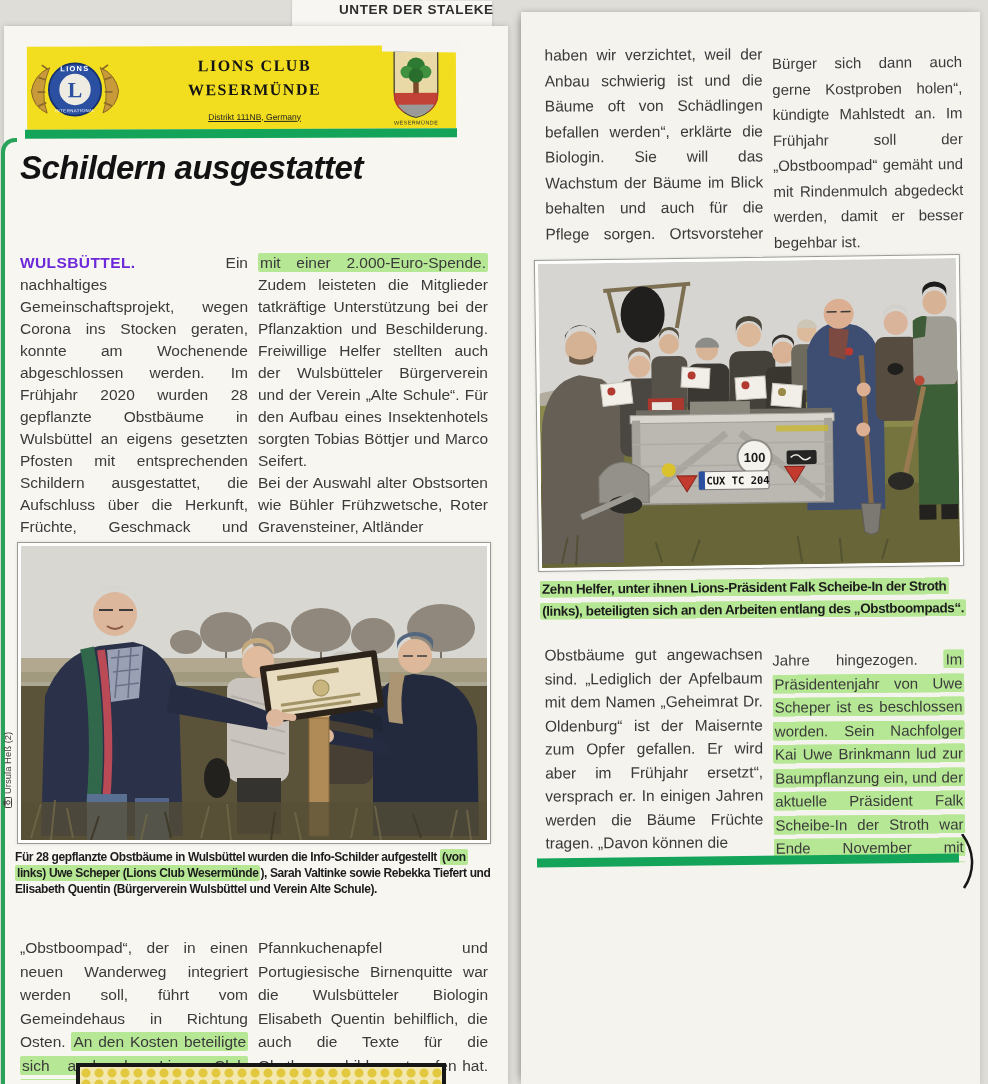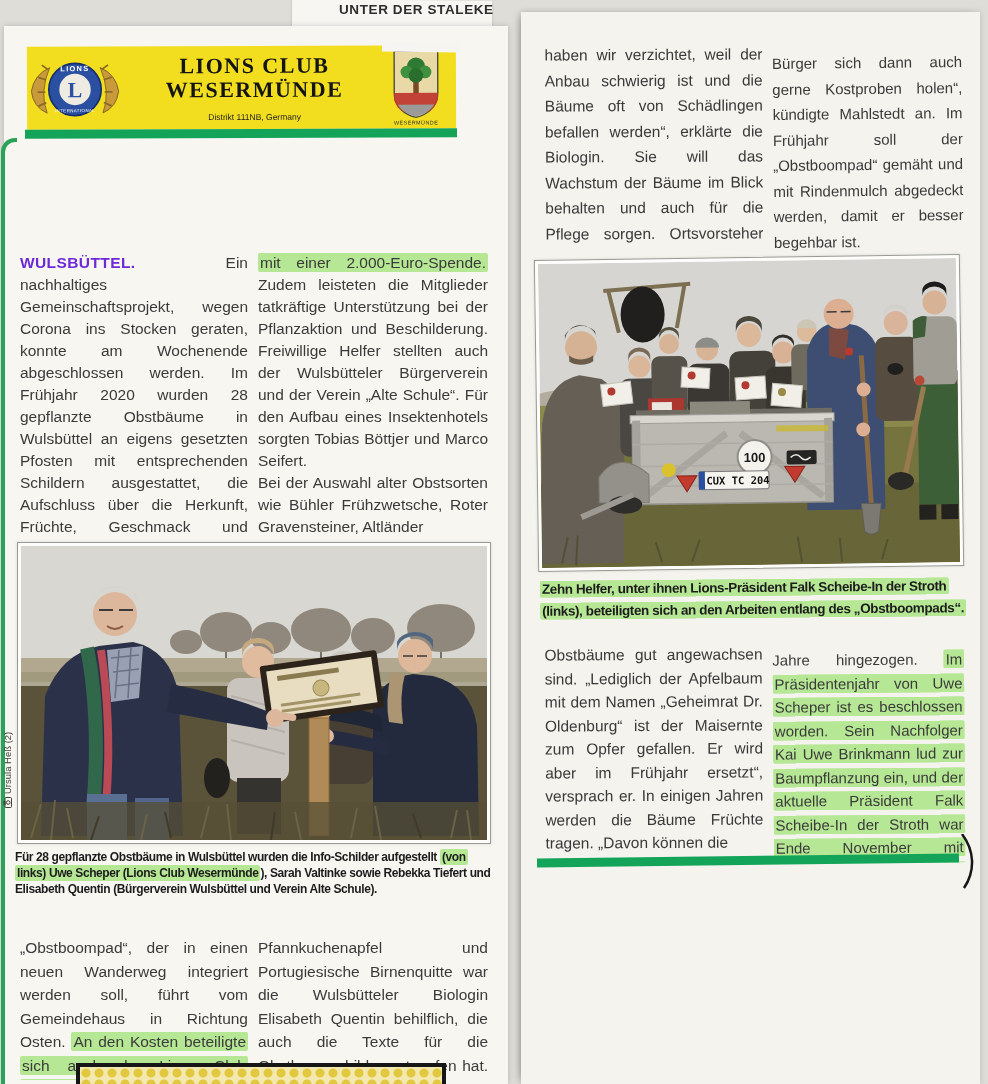--- a/index.html
+++ b/index.html
@@ -16,23 +16,23 @@
       box-shadow:0 1px 3px rgba(0,0,0,.15);transform:rotate(.4deg);}
   #page-header{position:absolute;left:339px;top:2px;font-size:13.5px;font-weight:600;
       letter-spacing:.6px;color:#2e2e2e;}
   
   #banner{position:absolute;left:27px;top:46px;width:429px;height:83px;
       background:var(--banner_yellow);display:flex;align-items:center;
       transform:rotate(-.2deg);}
   #banner-notch{position:absolute;left:382px;top:42px;width:78px;height:10px;
       background:#f6f5f1;transform:rotate(.6deg);}
   #banner-center{flex:1;text-align:center;color:#141414;}
-  .club-line{font-family:"Liberation Serif",serif;font-weight:bold;font-size:22px;
+  .club-line{font-family:"Liberation Serif",serif;font-weight:bold;font-size:16px;
       line-height:24px;letter-spacing:1.5px;}
-  #banner-district{font-size:8.5px;margin-top:10px;color:#222;}
+  #banner-district{font-size:8.5px;margin-top:10px;color:#222;text-decoration:underline;}
   #green-stripe{position:absolute;left:25px;top:129px;width:432px;height:9px;
       background:var(--stripe_green);transform:rotate(-.2deg);}
   
   #headline{position:absolute;left:20px;top:147px;width:470px;
       font-size:33px;line-height:42px;font-weight:bold;font-style:italic;
       letter-spacing:-.5px;color:#121212;}
   
   .col{position:absolute;text-align:justify;color:#3a3a3a;
        font-size:15.5px;line-height:22px;overflow:hidden;}
   .lead{font-weight:bold;letter-spacing:.4px;color:#6d28d9;}
@@ -109,20 +109,21 @@
       <circle cx="30" cy="30" r="8" fill="#2a6e2e"></circle>
       <path d="M6,49 h48 v8 c-2,6 -6,10 -10,13 H16 c-5,-3 -8,-7 -10,-13 Z" fill="#c03a30" opacity=".95"></path>
       <path d="M10,62 h40 c-4,7 -11,11 -20,13 C21,73 14,69 10,62 Z" fill="#9a9a98"></path>
       <text x="30" y="84" text-anchor="middle" font-size="6" fill="#333" letter-spacing=".5">WESERMÜNDE</text>
     </svg>
   </div>
   <div id="banner-notch"></div>
   <div id="green-stripe"></div>
 
   <div id="headline">
+    <div>Schildern ausgestattet</div>
   </div>
 
   <div class="col" id="col1"><span class="lead">WULSBÜTTEL.</span><span> Ein nachhaltiges Gemeinschaftsprojekt, wegen Corona ins Stocken geraten, konnte am Wochenende abgeschlossen werden. Im Frühjahr 2020 wurden 28 gepflanzte Obstbäume in Wulsbüttel an eigens gesetzten Pfosten mit entsprechenden Schildern ausgestattet, die Aufschluss über die Herkunft, Früchte, Geschmack und Erntezeit geben. Der so genannte</span></div>
   <div class="col" id="col2"><span class="hl">mit einer 2.000-Euro-Spende.</span><span> Zudem leisteten die Mitglieder tatkräftige Unterstützung bei der Pflanzaktion und Beschilderung. Freiwillige Helfer stellten auch der Wulsbütteler Bürgerverein und der Verein „Alte Schule“. Für den Aufbau eines Insektenhotels sorgten Tobias Böttjer und Marco Seifert.</span><span class="para2">Bei der Auswahl alter Obstsorten wie Bühler Frühzwetsche, Roter Gravensteiner, Altländer</span></div>
 
   <div class="col" id="col3"><span>haben wir verzichtet, weil der Anbau schwierig ist und die Bäume oft von Schädlingen befallen werden“, erklärte die Biologin. Sie will das Wachstum der Bäume im Blick behalten und auch für die Pflege sorgen. Ortsvorsteher Hannes Mahlstedt freut sich, dass alle</span></div>
   <div class="col" id="col4"><span>Bürger sich dann auch gerne Kostproben holen“, kündigte Mahlstedt an. Im Frühjahr soll der „Obstboompad“ gemäht und mit Rindenmulch abgedeckt werden, damit er besser begehbar ist.</span><span class="para2">Durch die Corona-Pausen hat sich dieses Projekt über drei</span></div>
 
   <div class="photo" id="photo-right">
     <svg width="418" height="304" viewBox="0 0 418 304">

